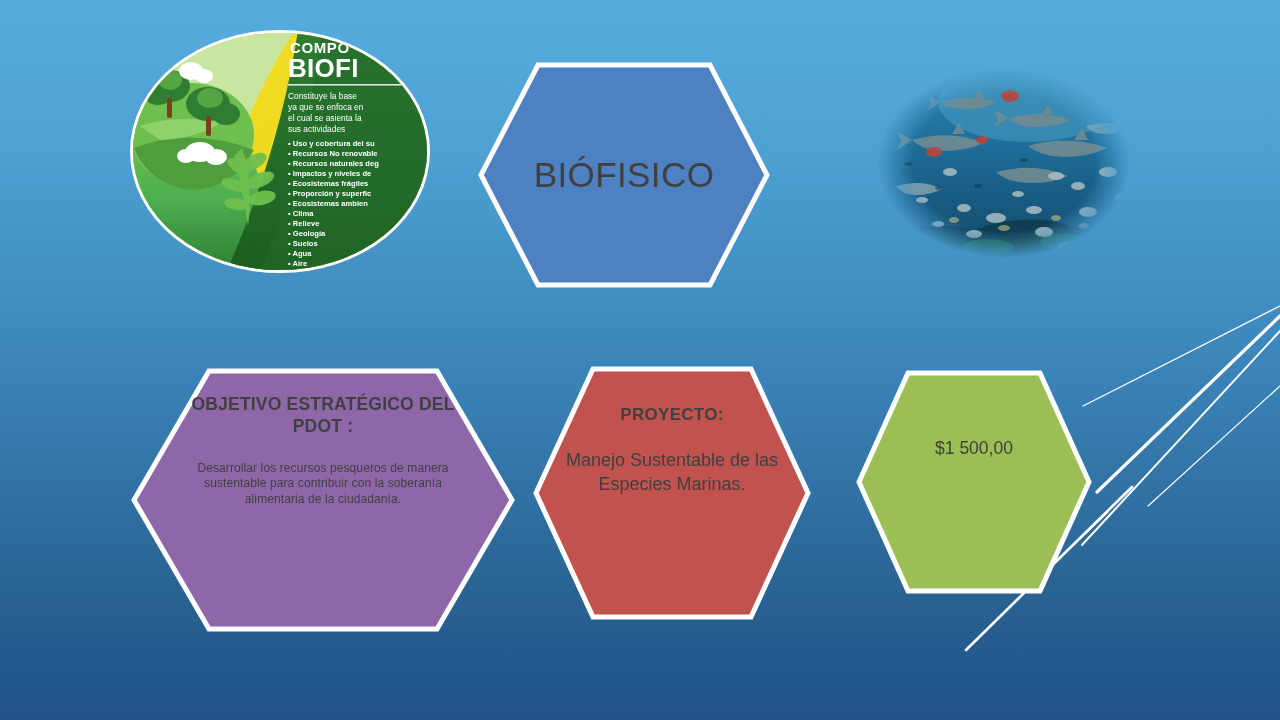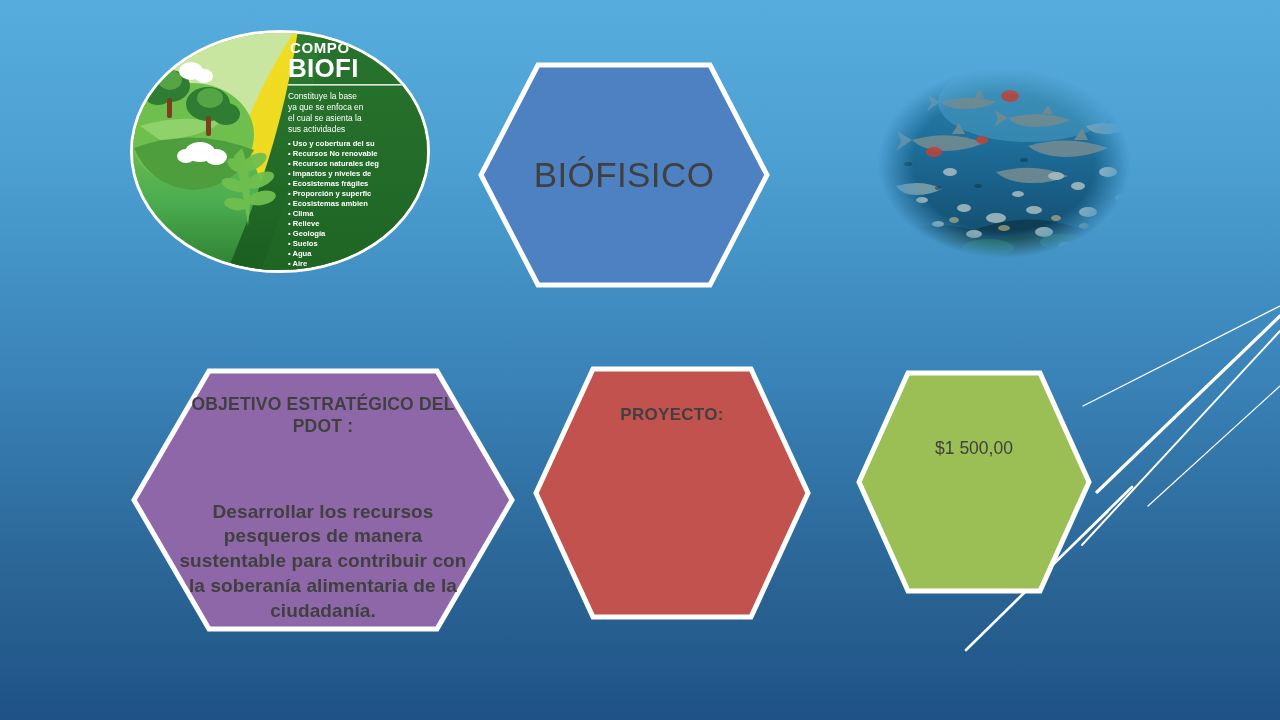--- a/index.html
+++ b/index.html
@@ -34,23 +34,23 @@
     position: absolute; inset: 0;
     display: flex; flex-direction: column; align-items: center; justify-content: center;
     color: #404040; text-align: center; line-height: 1.18;
     padding: 0 6%;
   }
 
   #hex-biofisico { left: 478px; top: 62px; width: 292px; height: 226px; }
   #hex-biofisico .title { font-size: 35px; font-weight: 400; letter-spacing: 0.4px; }
 
   #hex-objetivo { left: 131px; top: 368px; width: 384px; height: 264px; }
-  #hex-objetivo .label { padding: 0 12%; justify-content: flex-start; padding-top: 26px; gap: 39px; }
+  #hex-objetivo .label { padding: 0 12%; justify-content: flex-start; padding-top: 26px; }
   #hex-objetivo .head { font-size: 17.5px; font-weight: bold; line-height: 1.25; letter-spacing: 0.2px; }
-  #hex-objetivo .body { font-size: 19px; font-weight: bold; line-height: 1.3; margin-top: 23px; letter-spacing: 0.1px; }
+  #hex-objetivo .body { font-size: 12px; font-weight: normal; line-height: 1.3; margin-top: 23px; letter-spacing: 0.1px; }
 
   #hex-proyecto { left: 533px; top: 366px; width: 278px; height: 254px; }
   #hex-proyecto .label { justify-content: flex-start; padding-top: 39px; }
   #hex-proyecto .head { font-size: 17px; font-weight: bold; letter-spacing: 0.3px; }
   #hex-proyecto .body { font-size: 18px; font-weight: 400; line-height: 1.32; margin-top: 24px; }
 
   #hex-presupuesto { left: 856px; top: 370px; width: 236px; height: 224px; }
   #hex-presupuesto .label { justify-content: flex-start; padding-top: 48px; }
   #hex-presupuesto .head { font-size: 16.5px; font-weight: bold; line-height: 1.3; letter-spacing: 0.2px; }
   #hex-presupuesto .body { font-size: 17.5px; font-weight: 400; margin-top: 20px; }
@@ -270,20 +270,21 @@
     <div class="body">Desarrollar los recursos pesqueros de manera sustentable para contribuir con la soberanía alimentaria de la ciudadanía.</div>
   </div>
 </div>
 
 <div class="hex" id="hex-proyecto">
   <svg viewBox="0 0 278 254" preserveAspectRatio="none">
     <polygon points="60,3 218,3 275,127 218,251 60,251 3,127" fill="#C2524E" stroke="#FFFFFF" stroke-width="5"></polygon>
   </svg>
   <div class="label">
     <div class="head">PROYECTO:</div>
+    <div class="body">Manejo Sustentable de las Especies Marinas.</div>
   </div>
 </div>
 
 <div class="hex" id="hex-presupuesto">
   <svg viewBox="0 0 236 224" preserveAspectRatio="none">
     <polygon points="52,3 184,3 233,112 184,221 52,221 3,112" fill="#9BBE55" stroke="#FFFFFF" stroke-width="5"></polygon>
   </svg>
   <div class="label">
     <div class="body">$1 500,00</div>
   </div>

